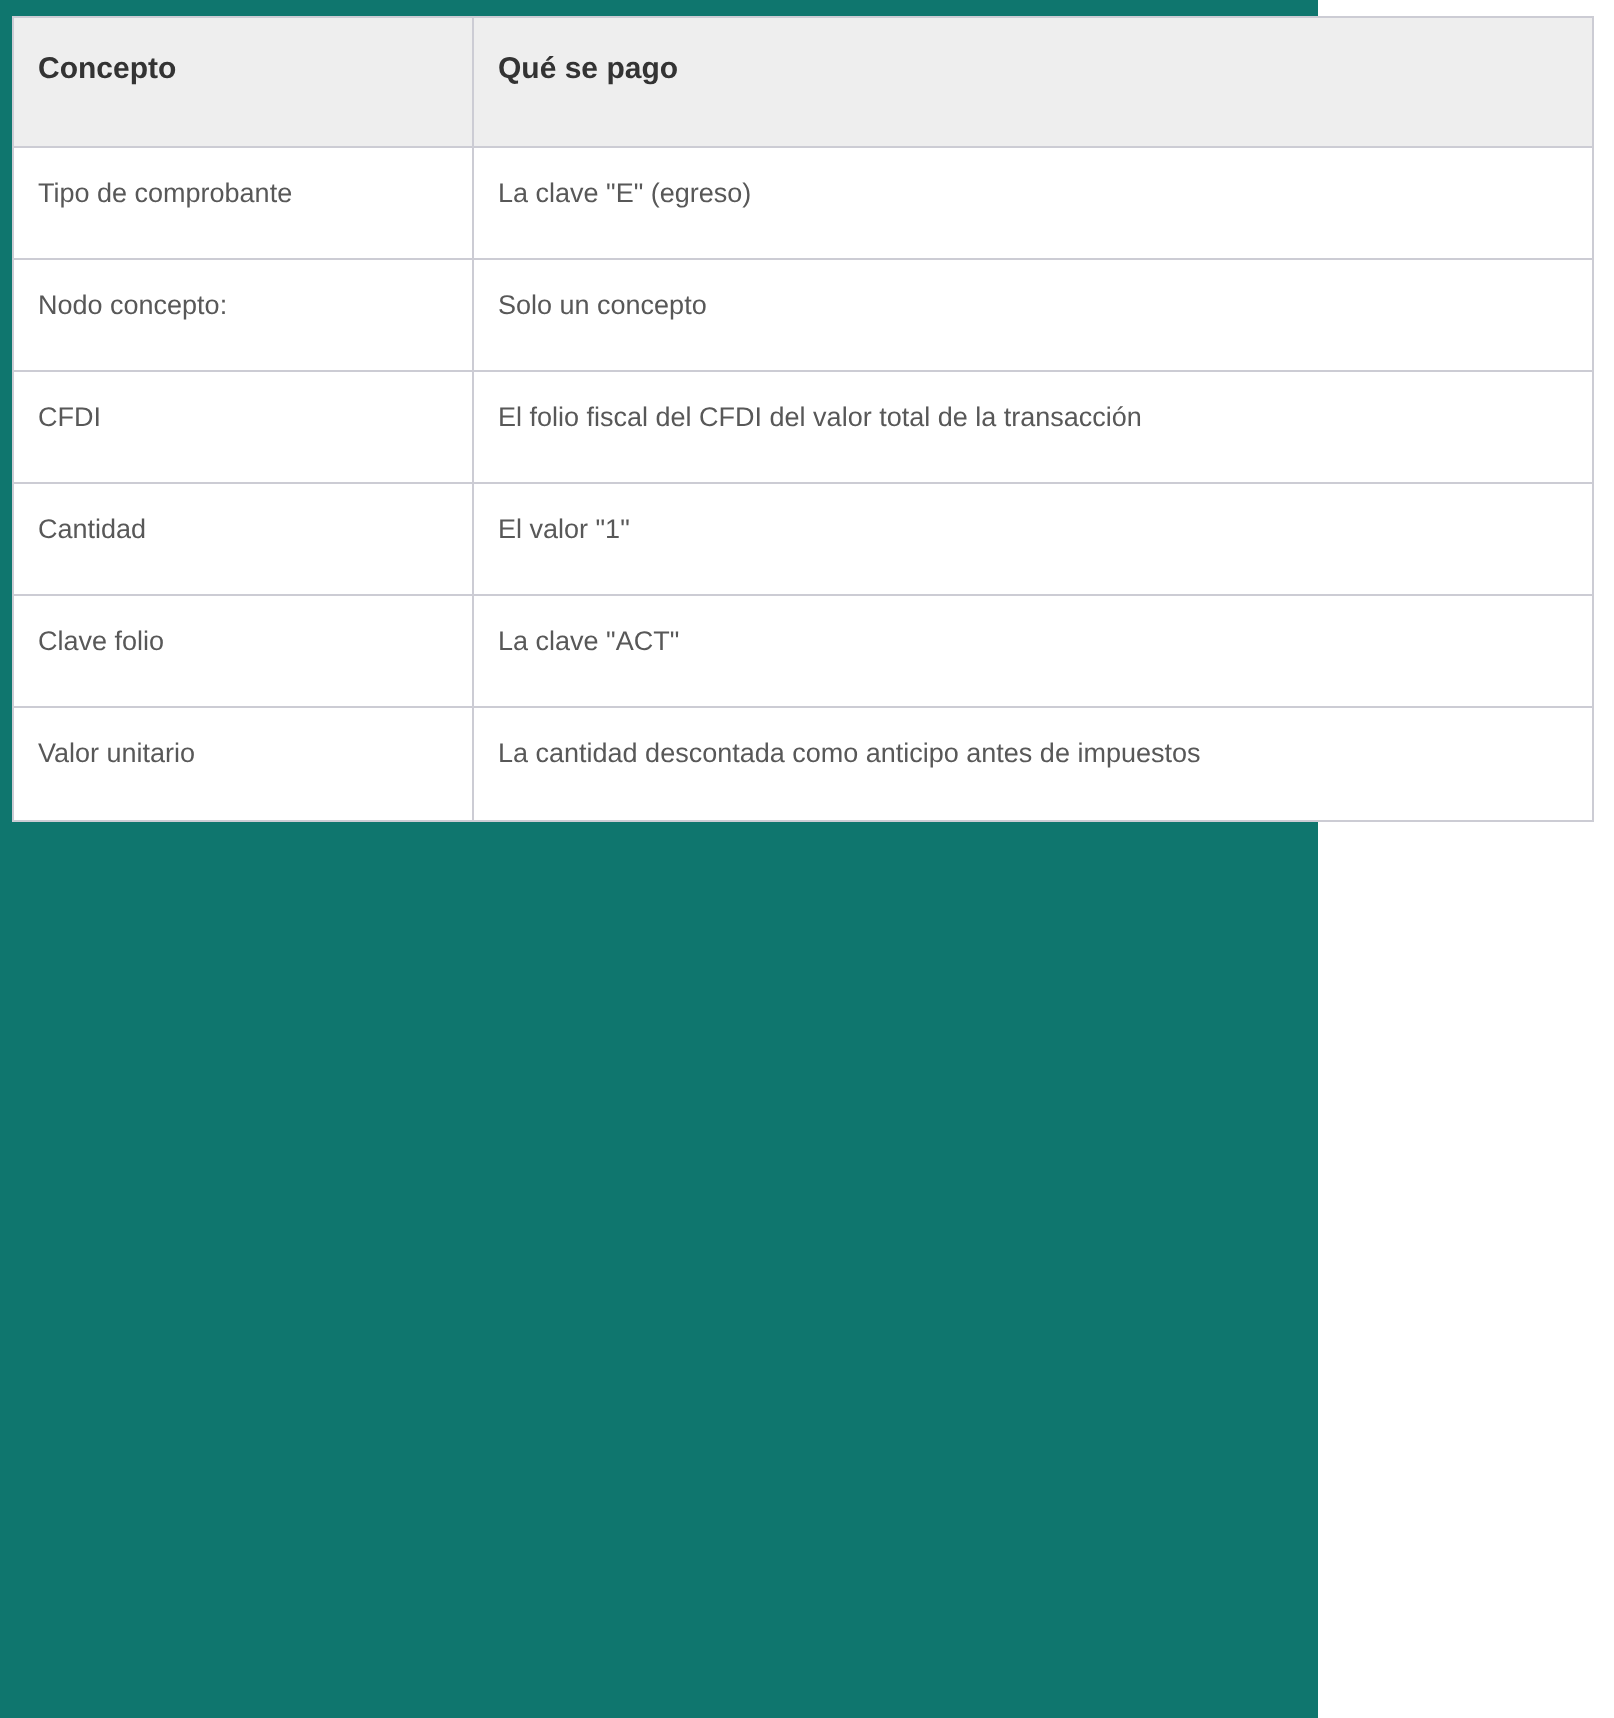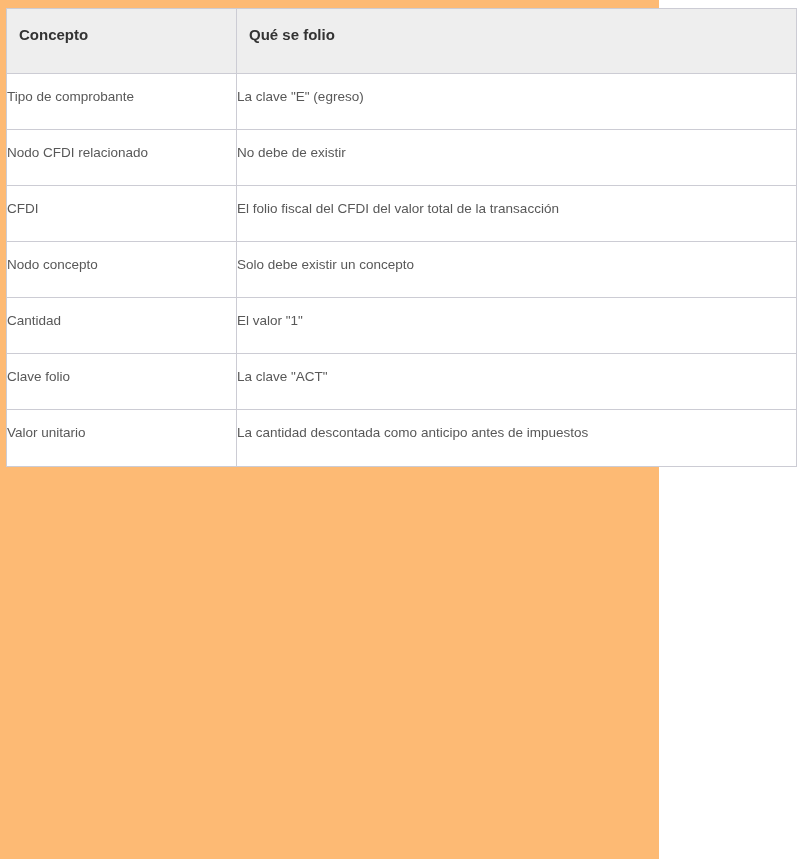--- a/index.html
+++ b/index.html
@@ -13,21 +13,21 @@
     height: 859px;
     overflow: hidden;
     font-family: "Liberation Sans", sans-serif;
     -webkit-font-smoothing: antialiased;
   }
 
   .page {
     position: relative;
     width: 659px;
     height: 859px;
-    background: #fdba74;
+    background: #0f766e;
     box-sizing: border-box;
   }
 
   .table-wrap {
     position: absolute;
     left: 6px;
     top: 8px;
     width: 790px;
   }
 
@@ -61,21 +61,21 @@
   }
 
   
   table.cfdi-table tbody td {
     background: #ffffff;
     color: #585858;
     font-weight: normal;
     font-size: 13.5px;
     line-height: 17px;
     height: 56px;
-    padding: 14px 12px 0 0;
+    padding: 14px 12px 0 12px;
     text-align: left;
     white-space: nowrap;
     overflow: hidden;
   }
 
   table.cfdi-table tbody tr:last-child td {
     height: 57px;
   }
 
   .cell-text {
@@ -88,55 +88,47 @@
 <div class="page">
   <div class="table-wrap">
     <table class="cfdi-table">
       <colgroup>
         <col class="col-concepto">
         <col class="col-anota">
       </colgroup>
       <thead>
         <tr>
           <th>Concepto</th>
-          <th>Qué se folio</th>
+          <th>Qué se pago</th>
         </tr>
       </thead>
       <tbody id="table-body">
 
       <tr>
             <td>
               <span class="cell-text">Tipo de comprobante</span>
             </td>
             <td>
               <span class="cell-text">La clave "E" (egreso)</span>
             </td>
           </tr>
           <tr>
             <td>
-              <span class="cell-text">Nodo CFDI relacionado</span>
+              <span class="cell-text">Nodo concepto:</span>
             </td>
             <td>
-              <span class="cell-text">No debe de existir</span>
+              <span class="cell-text">Solo un concepto</span>
             </td>
           </tr>
           <tr>
             <td>
               <span class="cell-text">CFDI</span>
             </td>
             <td>
               <span class="cell-text">El folio fiscal del CFDI del valor total de la transacción</span>
-            </td>
-          </tr>
-          <tr>
-            <td>
-              <span class="cell-text">Nodo concepto</span>
-            </td>
-            <td>
-              <span class="cell-text">Solo debe existir un concepto</span>
             </td>
           </tr>
           <tr>
             <td>
               <span class="cell-text">Cantidad</span>
             </td>
             <td>
               <span class="cell-text">El valor "1"</span>
             </td>
           </tr>

